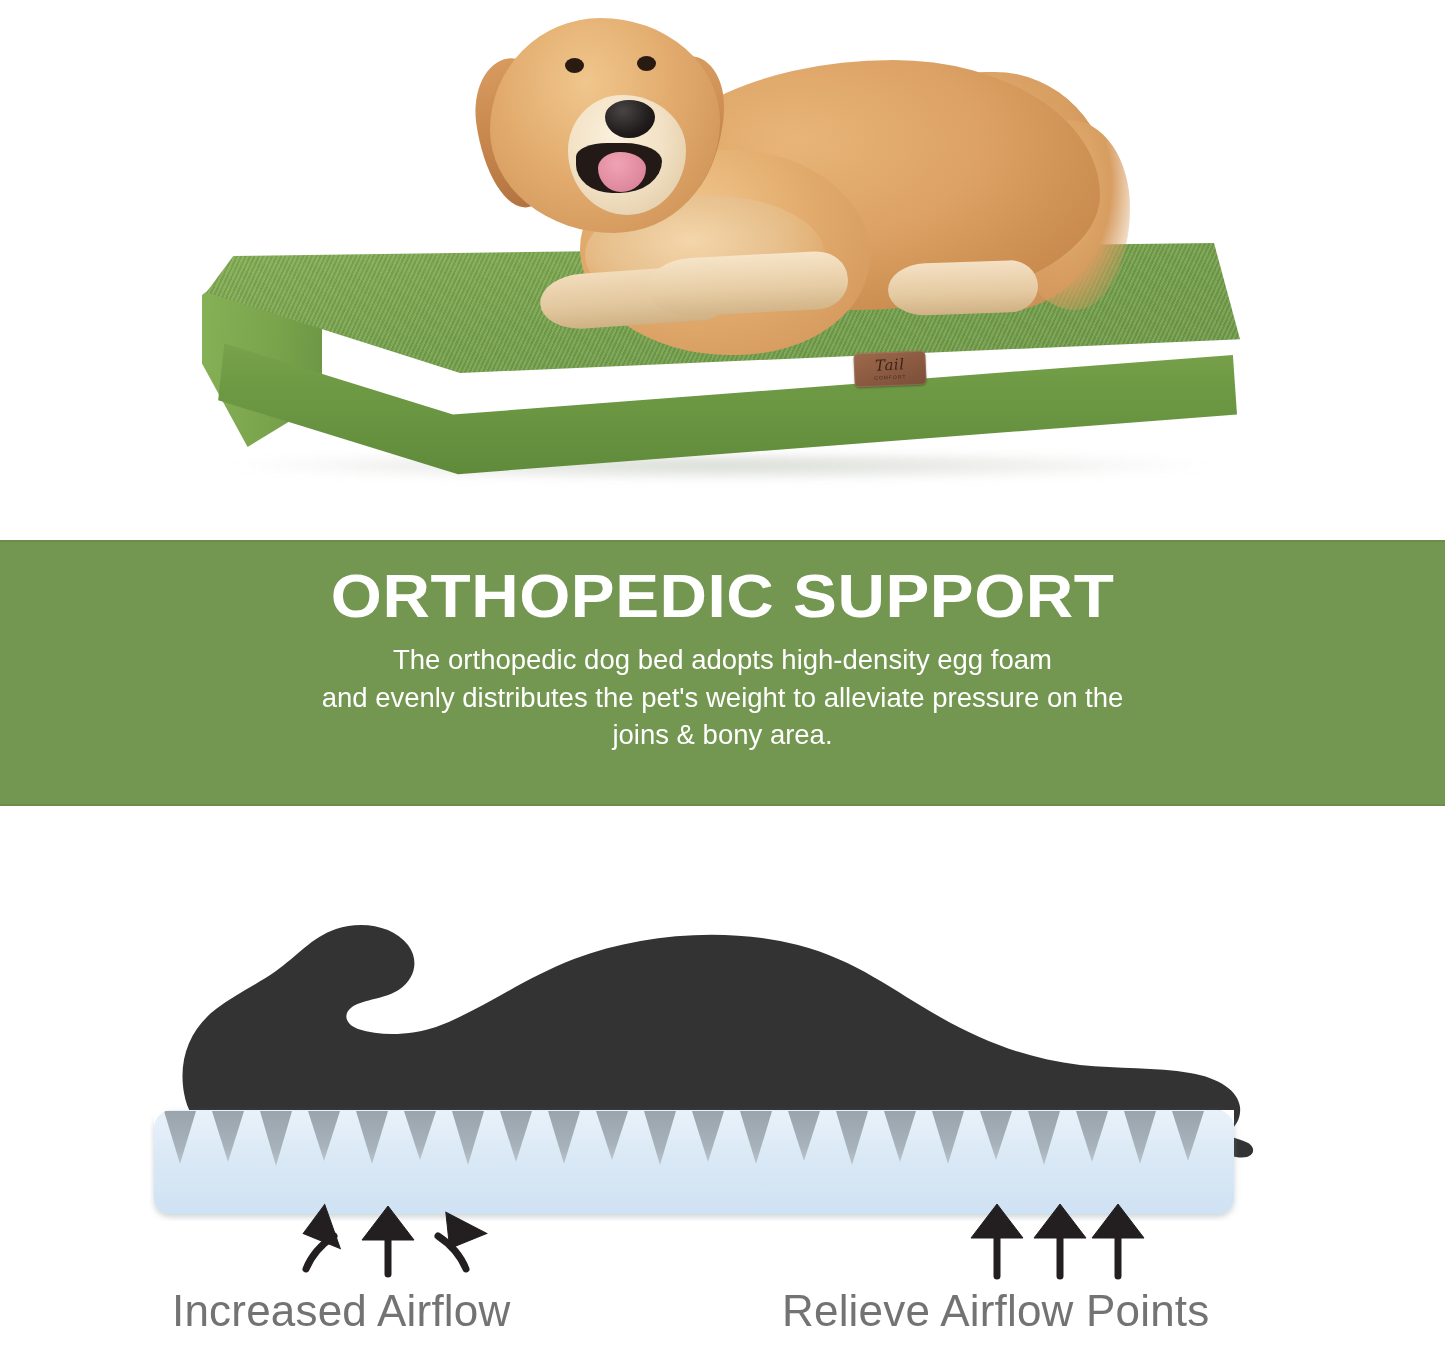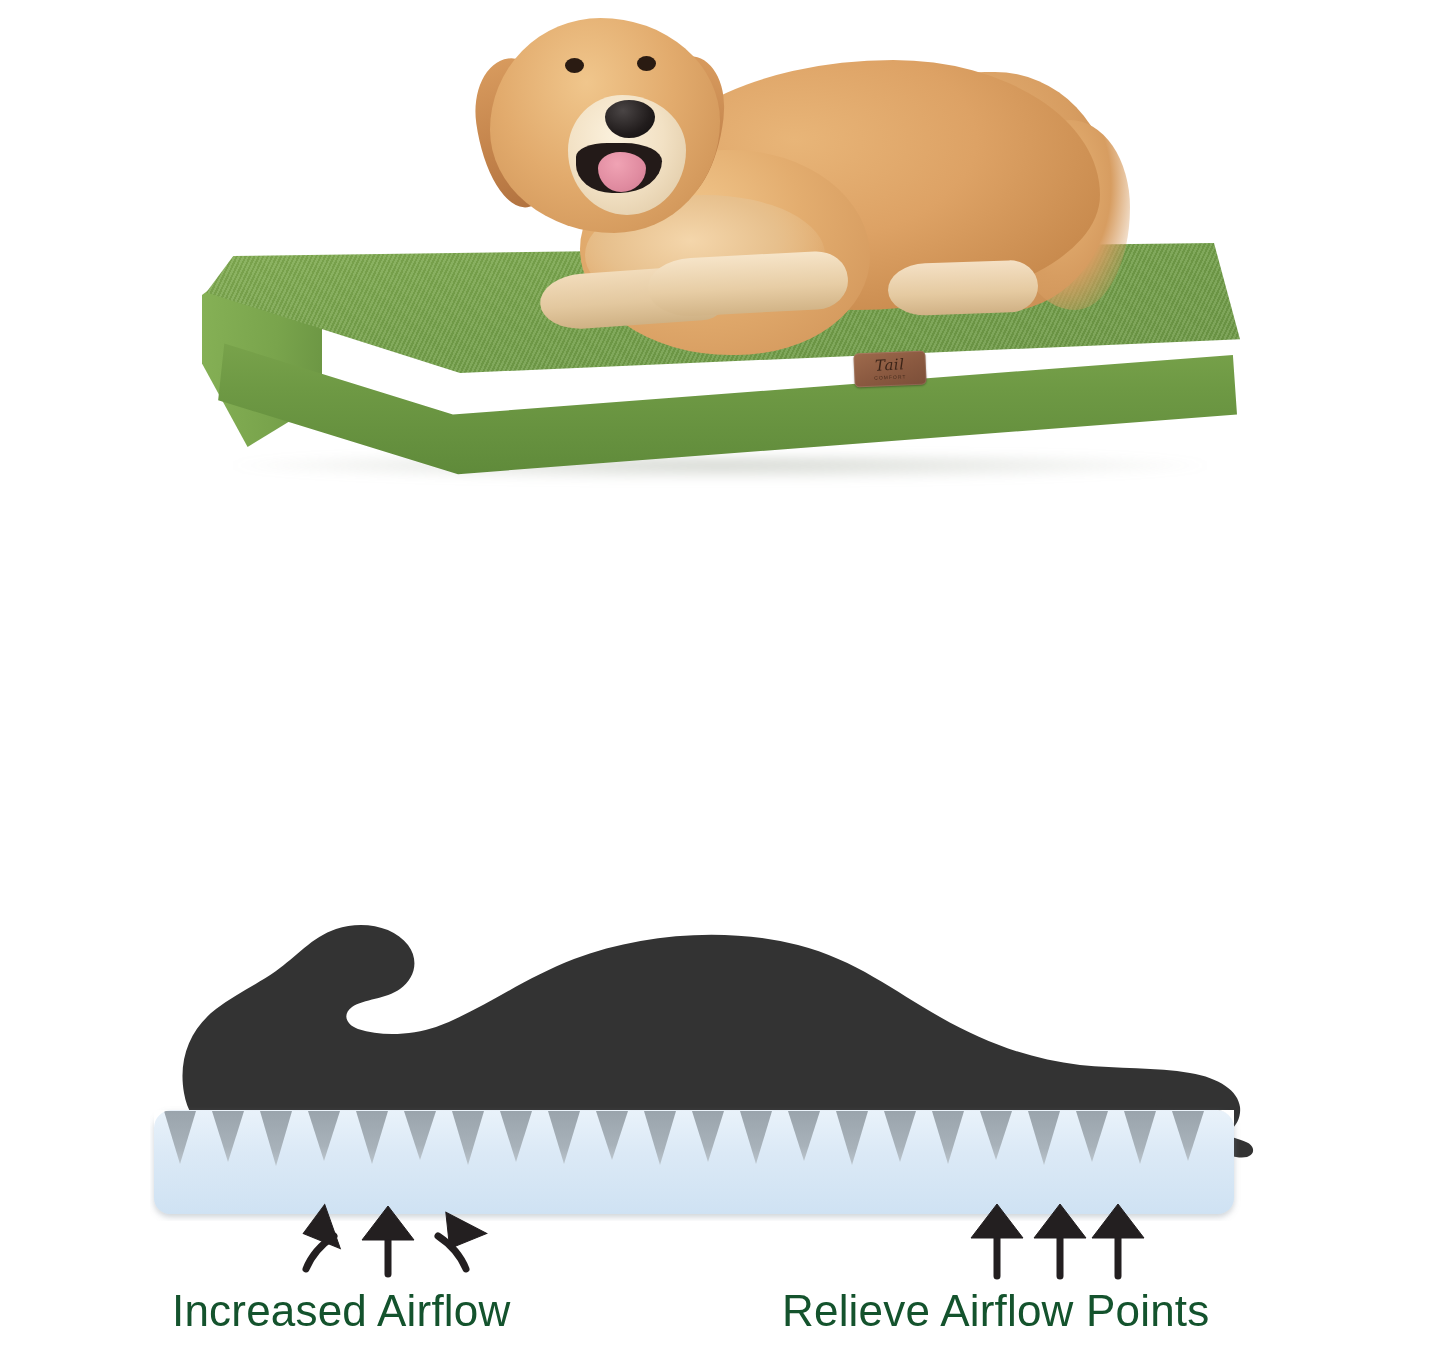--- a/index.html
+++ b/index.html
@@ -301,21 +301,21 @@
   .labels {
     position: absolute;
     left: 0;
     top: 480px;
     width: 1445px;
     display: flex;
   }
   .label {
     font-family: "Liberation Sans", sans-serif;
     font-size: 44px;
-    color: #14532d;
+    color: #737373;
     letter-spacing: .2px;
     white-space: nowrap;
   }
   .label-airflow { position: absolute; left: 172px; top: 0; }
   .label-pressure { position: absolute; left: 782px; top: 0; }
 </style>
 </head>
 <body>
 
 <div class="page">
@@ -350,20 +350,28 @@
       <div class="fur r-eye-r"></div>
     </div>
 
     <div class="patch">
       <span class="patch-name">Tail</span>
       <span class="patch-sub">COMFORT</span>
     </div>
 
   </div>
 
+  <div class="band">
+    <h1 class="band-title">ORTHOPEDIC SUPPORT</h1>
+    <p class="band-body">
+      <span>The orthopedic dog bed adopts high-density egg foam</span>
+      <span>and evenly distributes the pet's weight to alleviate pressure on the</span>
+      <span>joins &amp; bony area.</span>
+    </p>
+  </div>
 
   <div class="diagram">
 
     <svg class="silhouette" viewBox="0 0 1130 265" preserveAspectRatio="none">
       <path fill="#333333" d="M 112 250
                C 72 250, 40 228, 34 192
                C 28 158, 40 128, 66 108
                C 84 94, 106 84, 126 70
                C 146 56, 162 36, 186 28
                C 212 19, 244 25, 258 44

